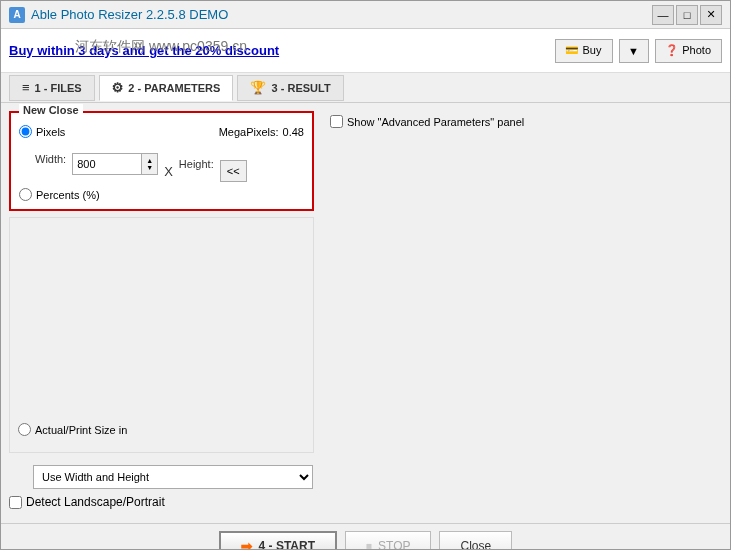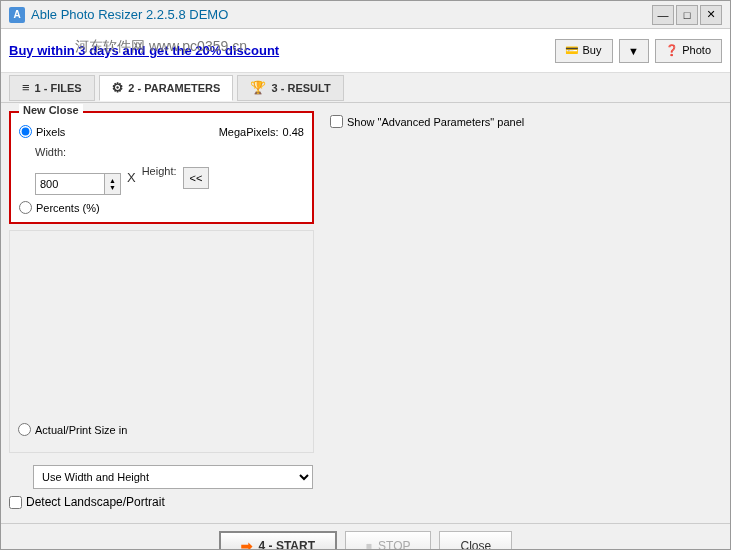--- a/index.html
+++ b/index.html
@@ -177,22 +177,21 @@
     }
     .dimensions-row {
       display: flex;
       align-items: center;
       gap: 6px;
       margin-bottom: 6px;
       padding-left: 16px;
     }
     .dim-group {
       display: flex;
-      flex-direction: column;
-      gap: 15px;
+      gap: 6px;
     }
     .dim-label {
       font-size: 11px;
       color: #333;
     }
     .dim-input-wrap {
       display: flex;
       align-items: center;
       border-radius: 9px;
     }

